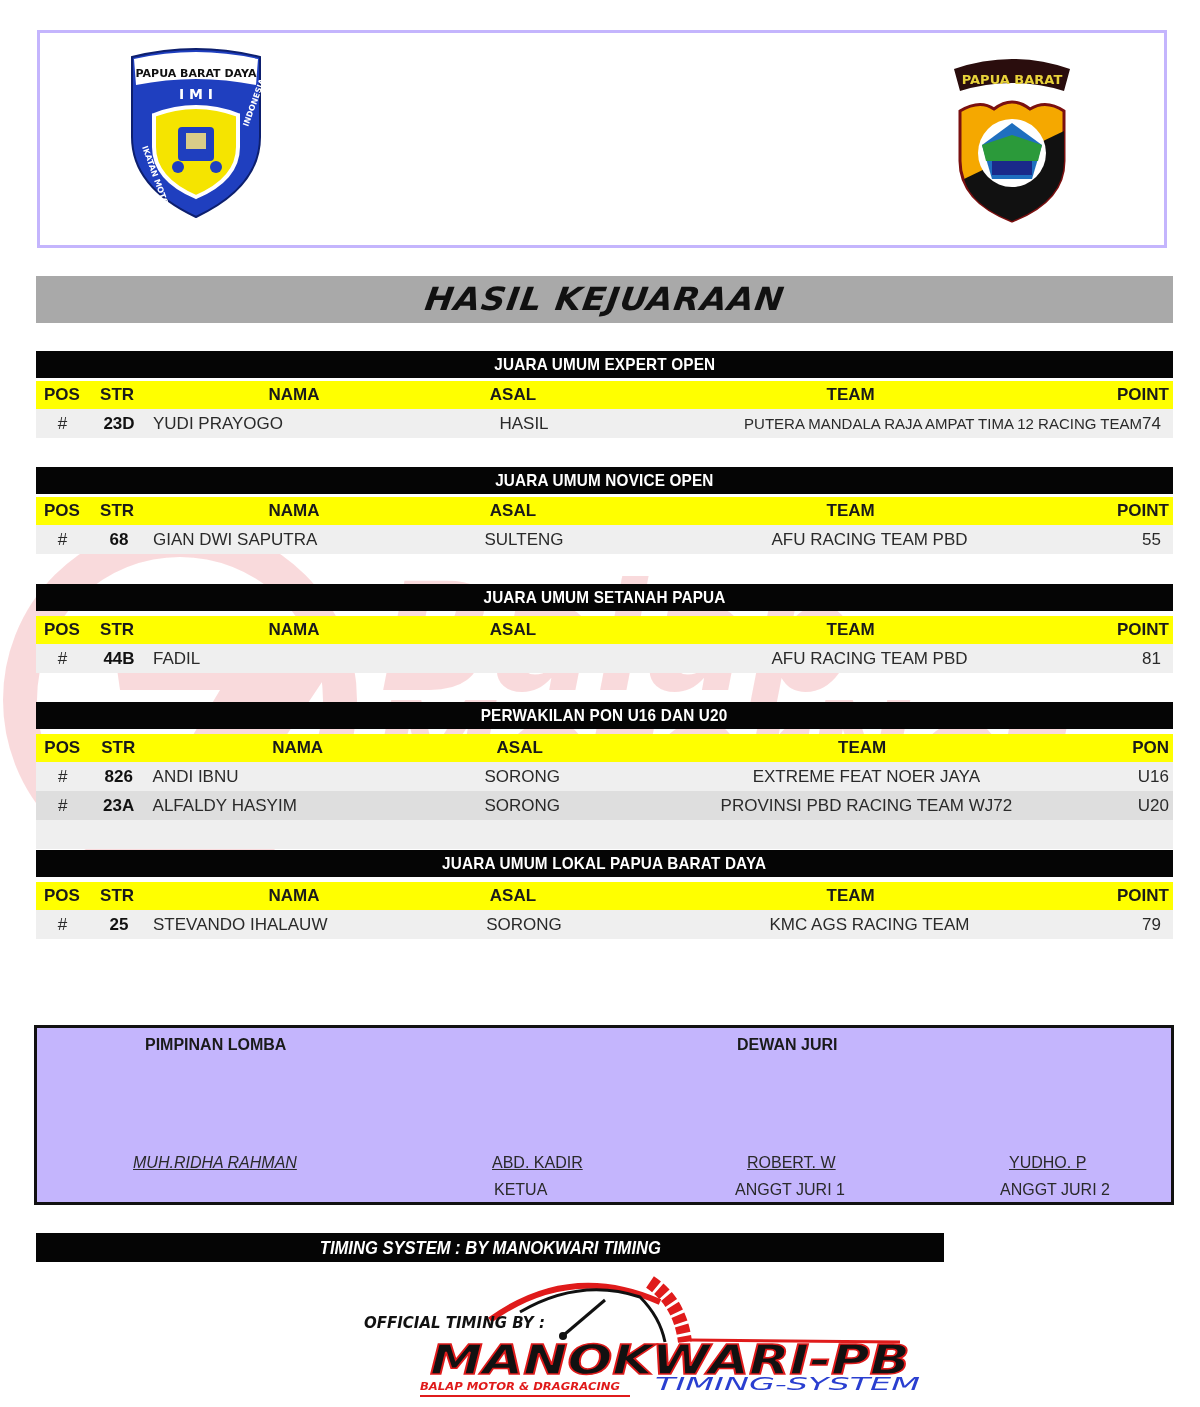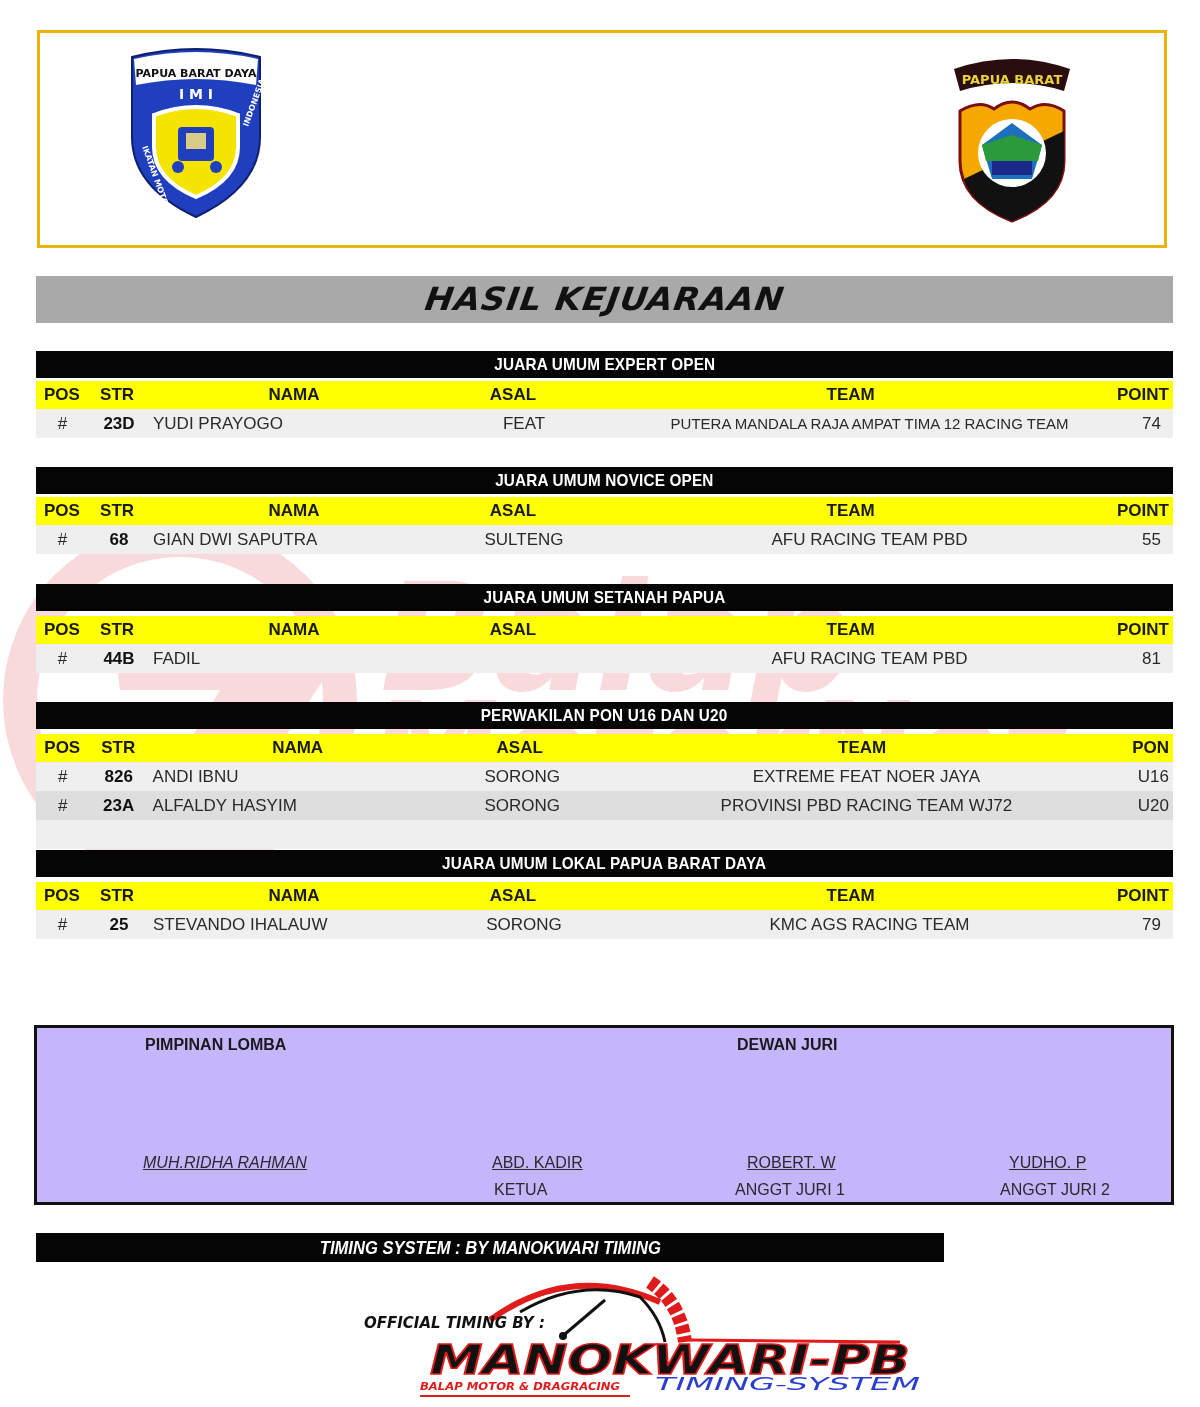--- a/index.html
+++ b/index.html
@@ -1,20 +1,20 @@
 <!DOCTYPE html>
 <html><head>
 <meta charset="utf-8">
 <style>
   * { box-sizing: border-box; margin: 0; padding: 0; }
   html, body { width: 1200px; height: 1407px; background: #ffffff; overflow: hidden; }
   body { position: relative; font-family: "Liberation Sans", sans-serif; color: #1a1a1a; }
 
   
-  .header-box { position: absolute; left: 37px; top: 30px; width: 1130px; height: 218px; border: 3px solid #eab308; background: #fff; }
+  .header-box { position: absolute; left: 37px; top: 30px; width: 1130px; height: 218px; border: 3px solid #c4b5fd; background: #fff; }
   .imi-logo { position: absolute; left: 86px; top: 14px; width: 140px; height: 172px; }
   .polda-logo { position: absolute; left: 910px; top: 18px; width: 124px; height: 172px; }
   .header-text { position: absolute; left: 200px; right: 200px; top: 48px; text-align: center; }
   .h-line1 { font-family: "Liberation Sans", sans-serif; font-weight: bold; font-size: 25px; letter-spacing: 0.5px; color: #111; transform: scaleX(0.95); }
   .h-line2 { font-family: "Liberation Sans", sans-serif; font-weight: 900; font-size: 30px; letter-spacing: 0.5px; margin-top: 6px; color: #111; -webkit-text-stroke: 0.6px #111; }
   .h-line3 { font-size: 20px; margin-top: 8px; color: #222; transform: scaleX(0.9); }
   .h-line4 { font-size: 16px; margin-top: 8px; color: #222; transform: scaleX(0.9); }
 
   
   .hasil-banner { position: absolute; left: 36px; top: 276px; width: 1137px; height: 47px; background: #a9a9a9; text-align: center; }
@@ -31,21 +31,21 @@
   .row.data.alt { background: #dedede; }
   .c-pos { width: 53px; text-align: center; }
   .c-str { width: 60px; text-align: center; }
   .row.data .c-str { font-weight: bold; color: #111; }
   .c-nama { width: 302px; }
   .row.head .c-nama { text-align: center; }
   .row.data .c-nama { padding-left: 4px; }
   .c-asal { width: 146px; text-align: center; }
   .c-team { width: 545px; text-align: center; }
   .c-point { flex: 1; padding-right: 4px; }
-  .row.data .c-team.small { font-size: 15px; }
+  .row.data .c-team.small { font-size: 15px; text-align: right; }
   .filler { height: 29px; background: #efefef; }
 
   
   .sig-box { position: absolute; left: 34px; top: 1025px; width: 1140px; height: 180px; border: 3px solid #111; background: #c4b5fd; }
   .sig-head { position: absolute; top: 8px; font-weight: bold; font-size: 16px; color: #1a1a1a; }
   .sig-name { position: absolute; top: 126px; font-size: 16px; text-decoration: underline; color: #2a2a2a; }
   .sig-name.italic { font-style: italic; }
   .sig-role { position: absolute; top: 153px; font-size: 16px; color: #2a2a2a; }
 
   
@@ -109,21 +109,21 @@
       <div class="c-str">STR</div>
       <div class="c-nama">NAMA</div>
       <div class="c-asal">ASAL</div>
       <div class="c-team">TEAM</div>
       <div class="c-point">POINT</div>
     </div>
     <div class="row data">
       <div class="c-pos">#</div>
       <div class="c-str">23D</div>
       <div class="c-nama">YUDI PRAYOGO</div>
-      <div class="c-asal">FEAT</div>
+      <div class="c-asal">HASIL</div>
       <div class="c-team small">PUTERA MANDALA RAJA AMPAT TIMA 12 RACING TEAM</div>
       <div class="c-point">74</div>
     </div>
   </div>
 </div>
 
 <div class="section" style="top:467px;">
   <div class="sec-title"><span>JUARA UMUM NOVICE OPEN</span></div>
   <div class="table">
     <div class="row head">
@@ -216,21 +216,21 @@
       <div class="c-asal">SORONG</div>
       <div class="c-team">KMC AGS RACING TEAM</div>
       <div class="c-point">79</div>
     </div>
   </div>
 </div>
 
 <div class="sig-box">
   <div class="sig-head" style="left:108px;">PIMPINAN LOMBA</div>
   <div class="sig-head" style="left:700px;">DEWAN JURI</div>
-  <div class="sig-name italic" style="left:106px;">MUH.RIDHA RAHMAN</div>
+  <div class="sig-name italic" style="left:96px;">MUH.RIDHA RAHMAN</div>
   <div class="sig-name" style="left:455px;">ABD. KADIR</div>
   <div class="sig-role" style="left:457px;">KETUA</div>
   <div class="sig-name" style="left:710px;">ROBERT. W</div>
   <div class="sig-role" style="left:698px;">ANGGT JURI 1</div>
   <div class="sig-name" style="left:972px;">YUDHO. P</div>
   <div class="sig-role" style="left:963px;">ANGGT JURI 2</div>
 </div>
 
 <div class="timing-banner">
   <span>TIMING SYSTEM : BY MANOKWARI TIMING</span>

